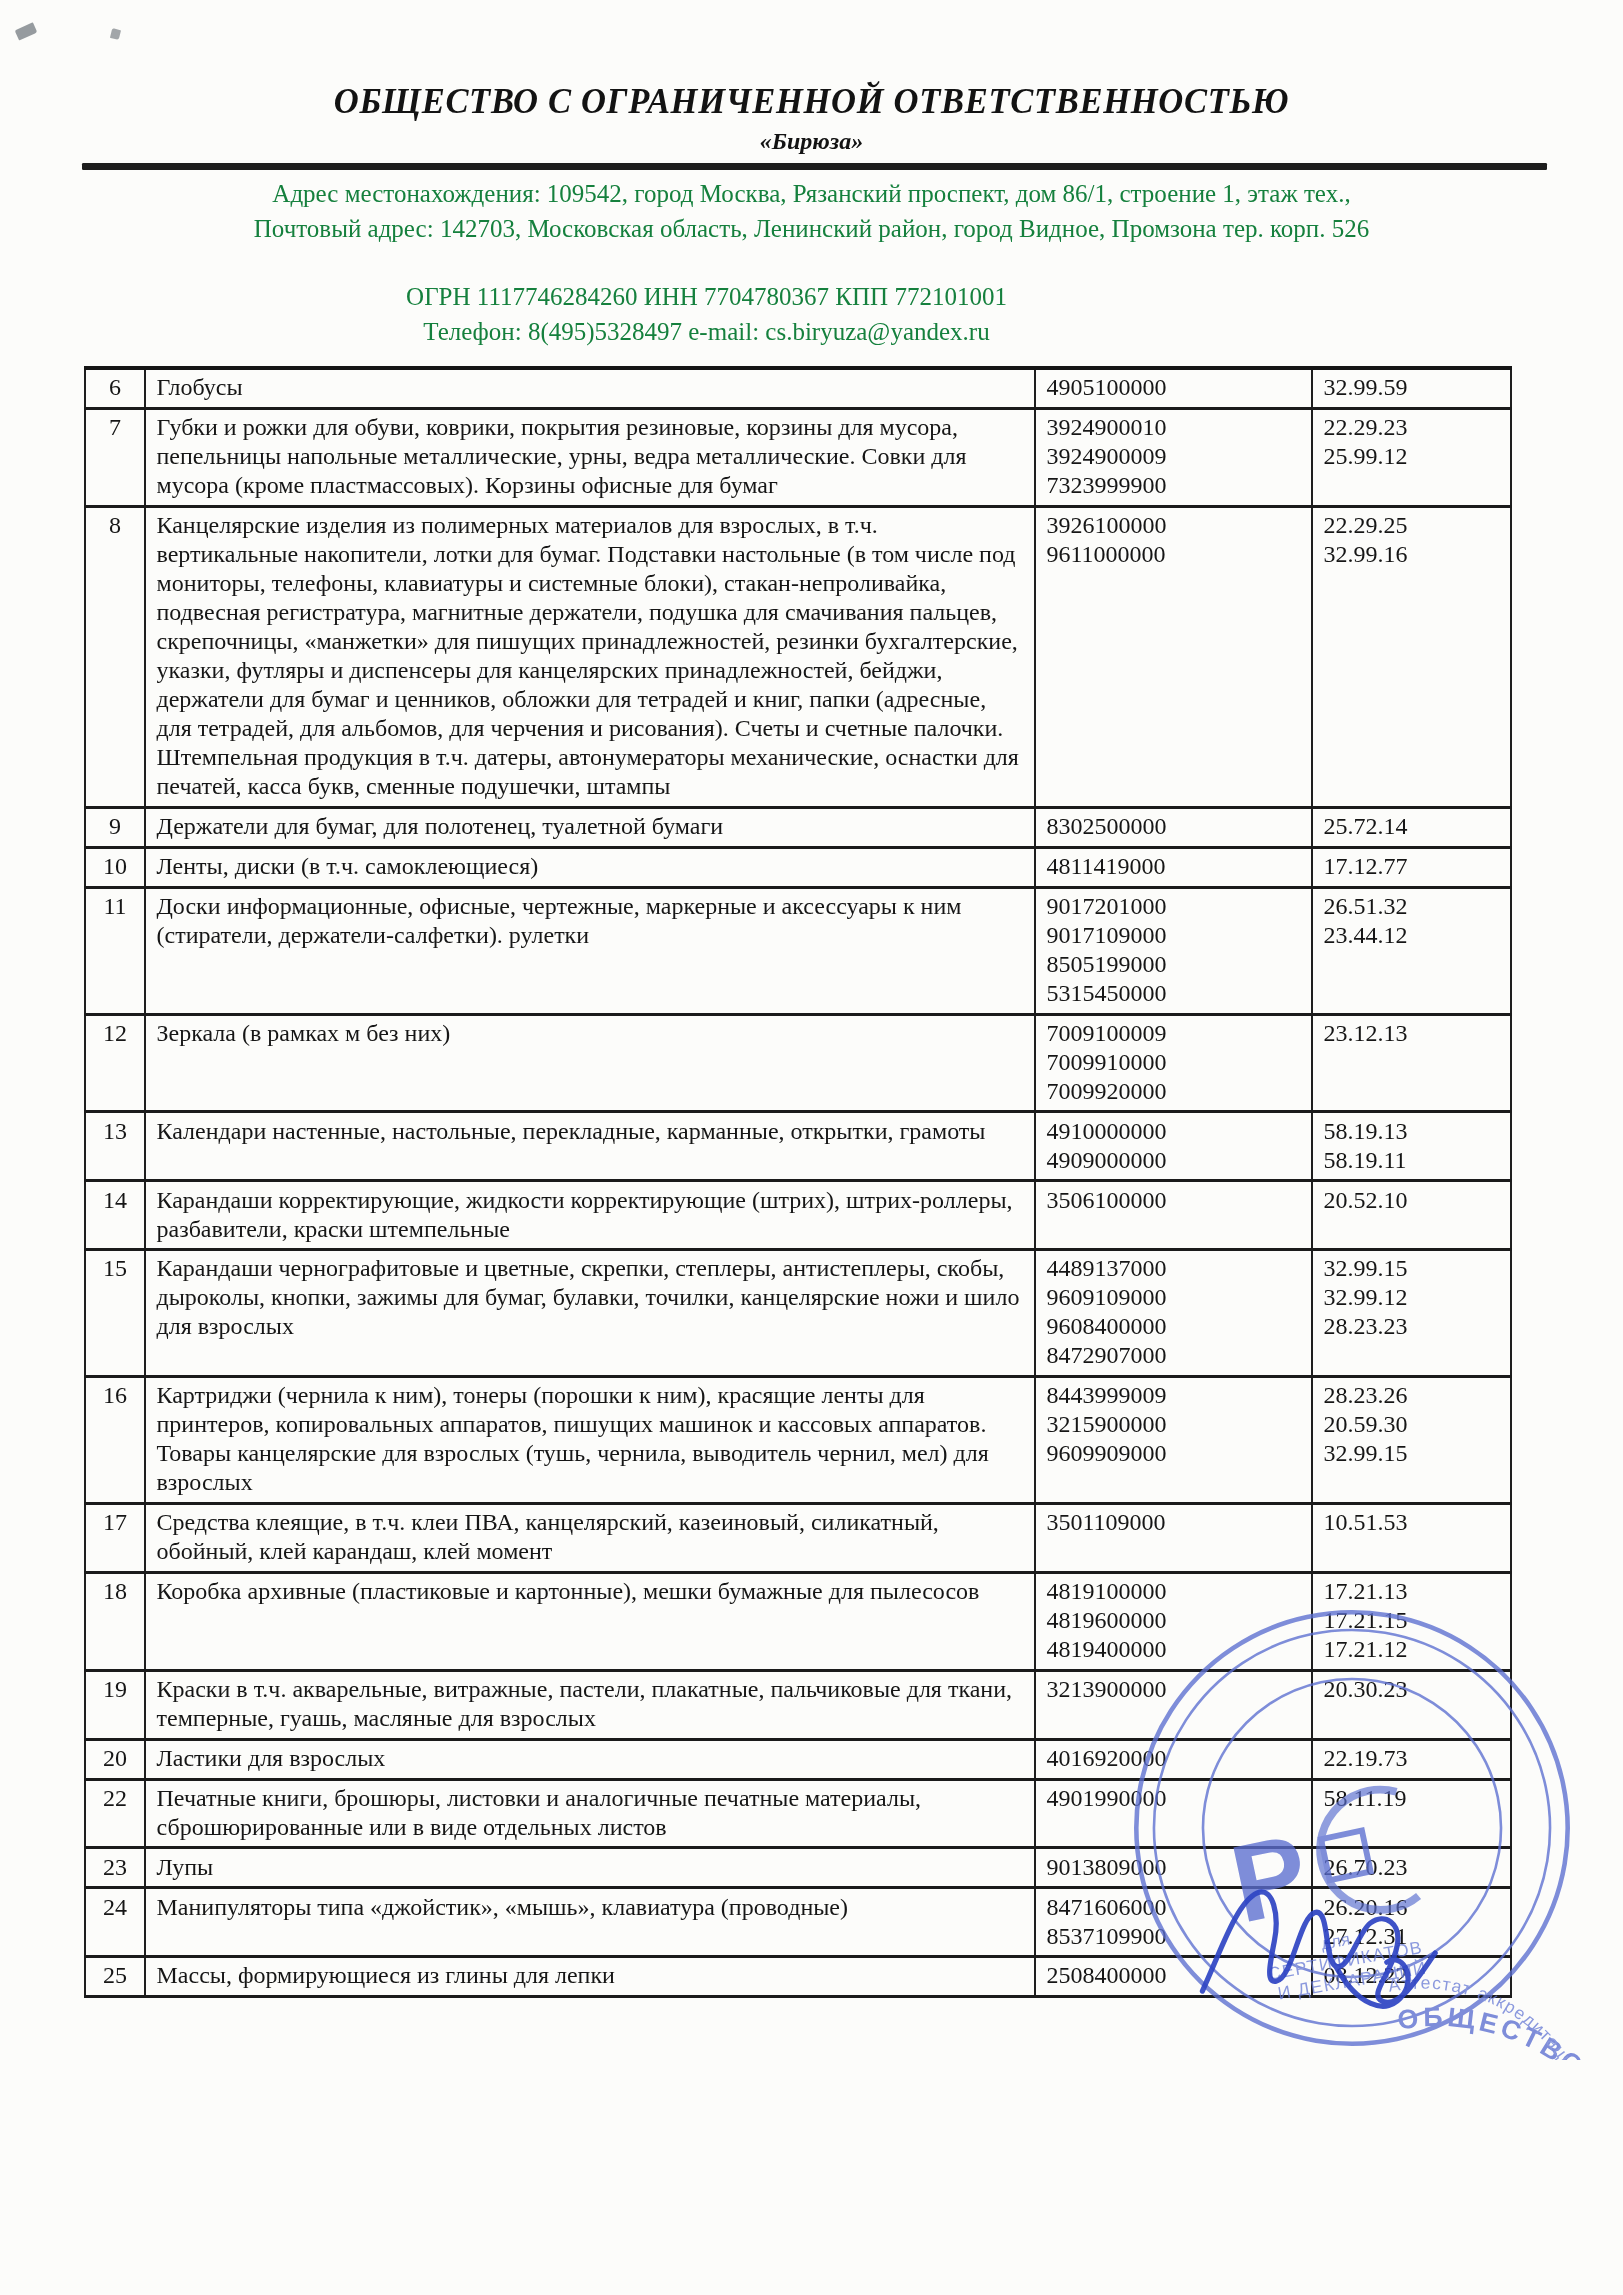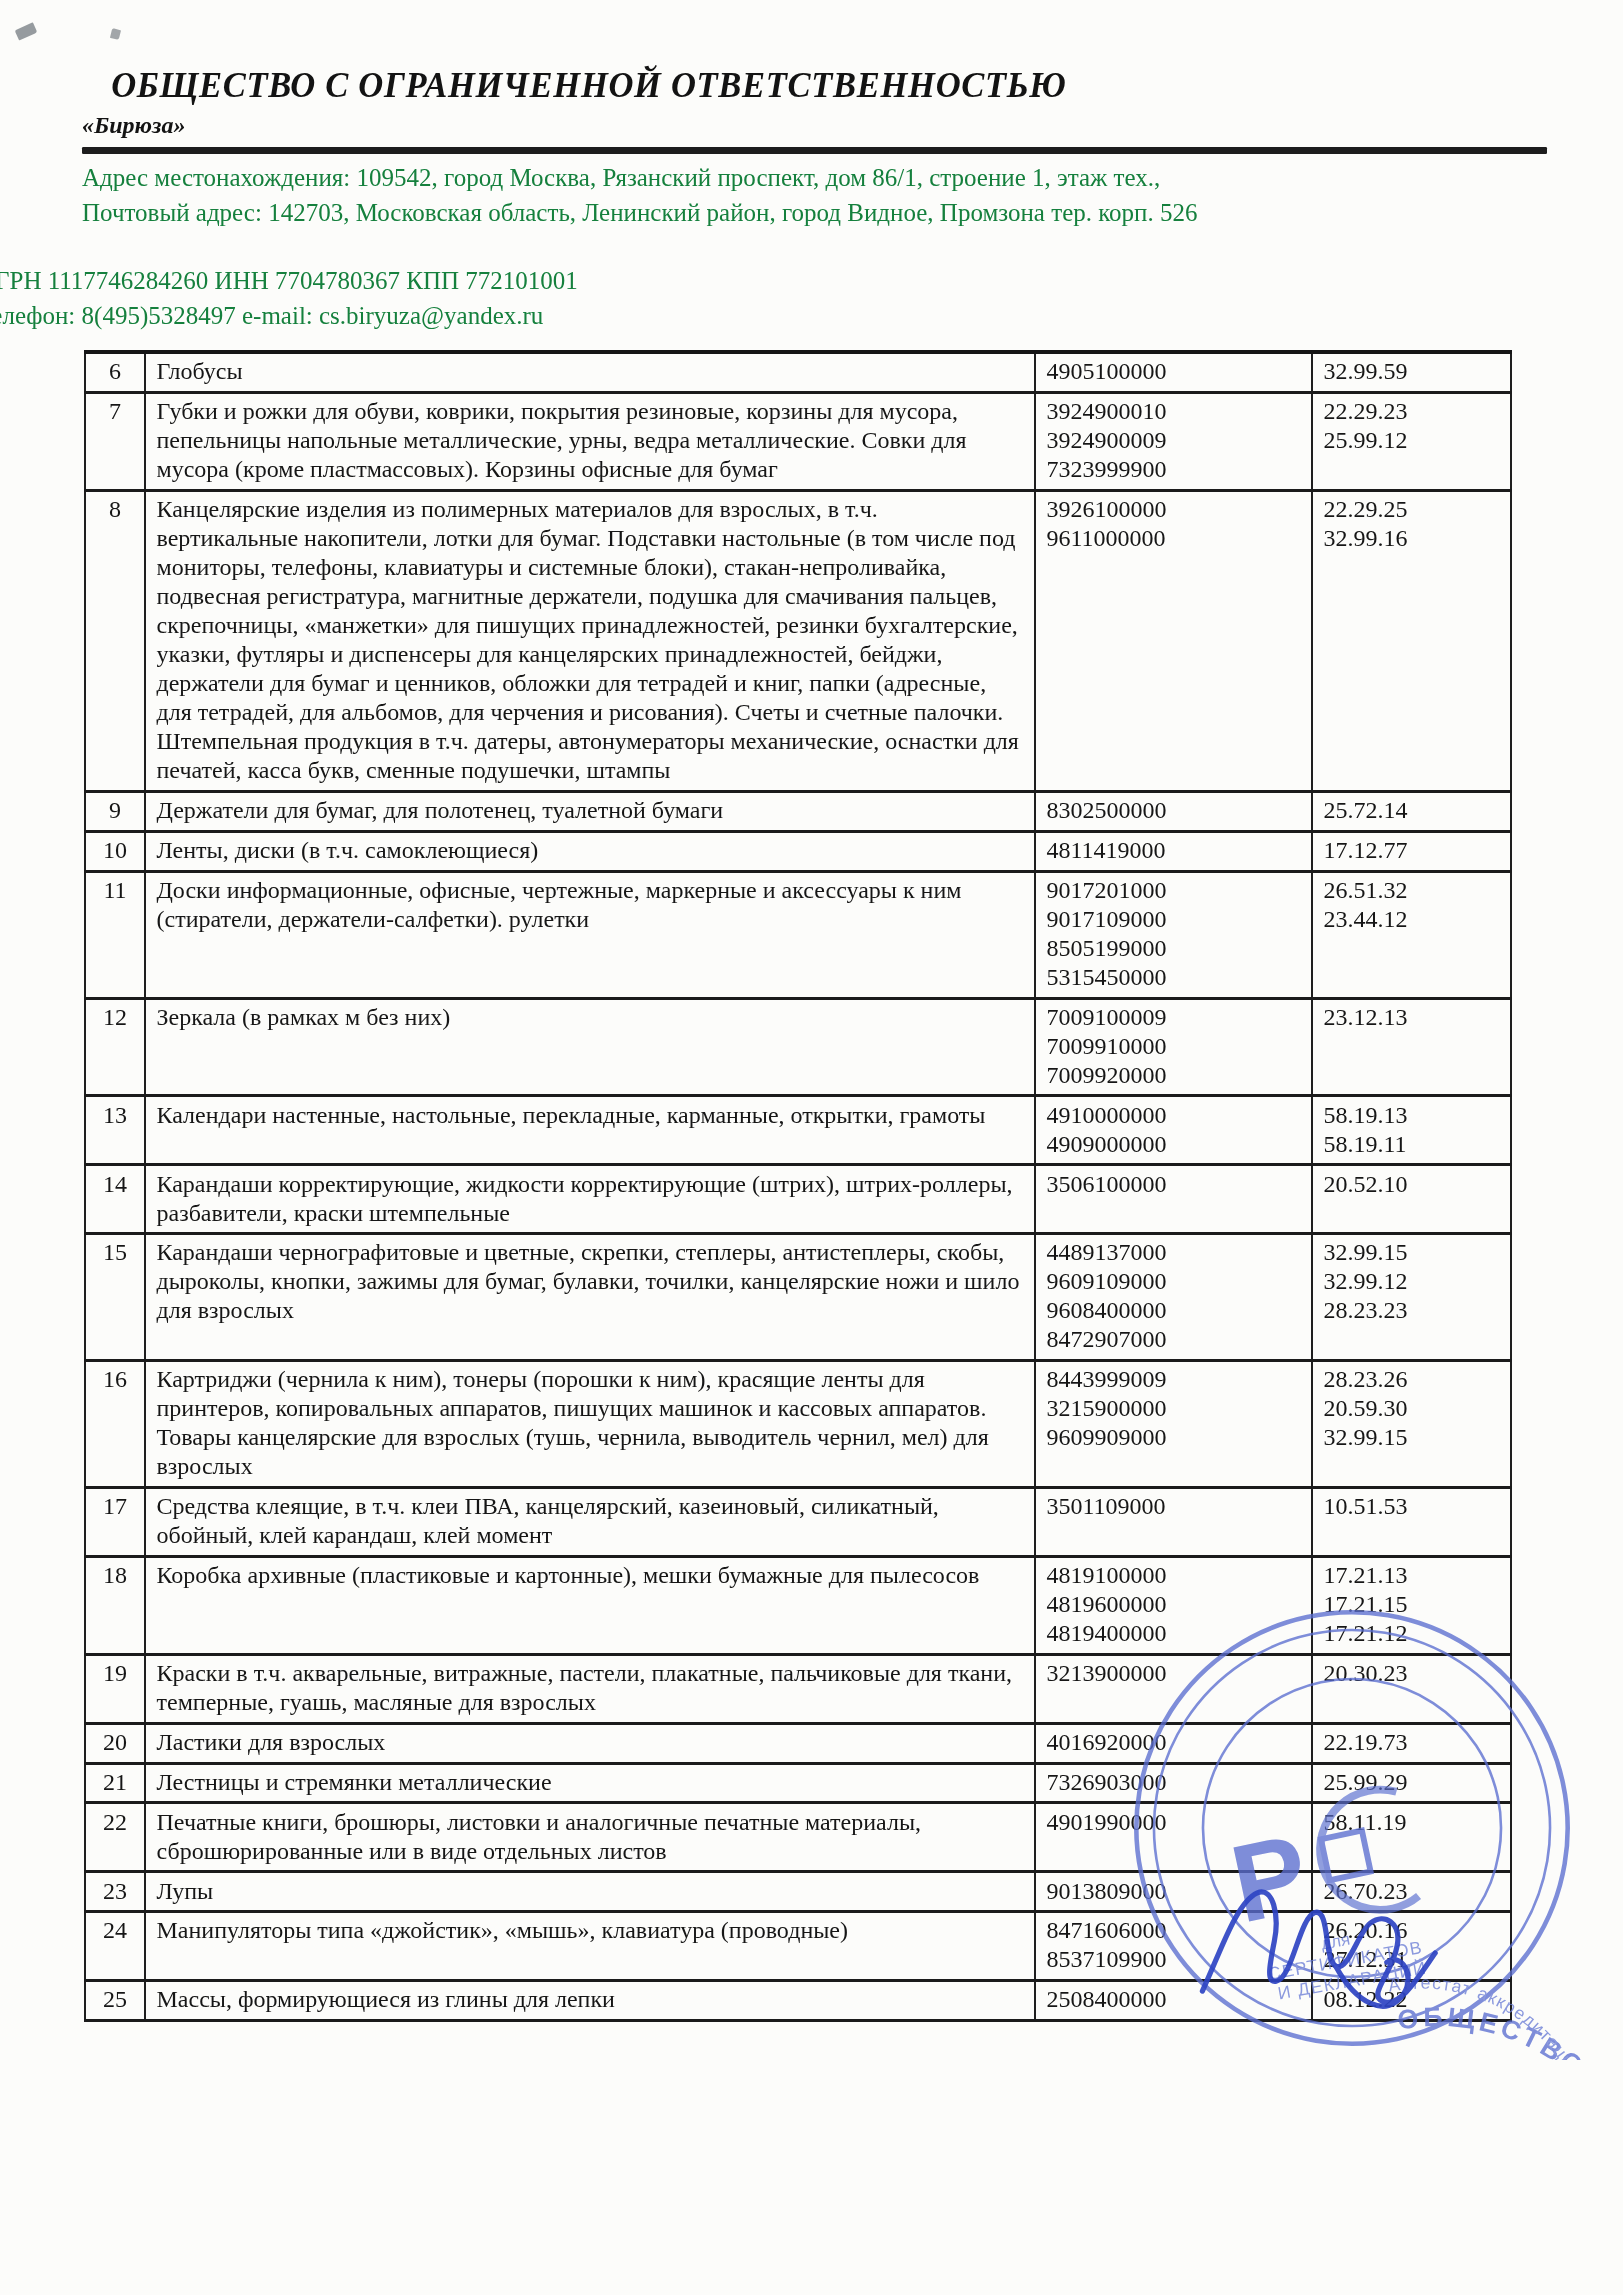--- a/index.html
+++ b/index.html
@@ -12,21 +12,21 @@
     overflow:hidden;
   }
   .page{position:absolute;inset:0;}
 
   
   .smudge{position:absolute;background:#84898e;opacity:.85;border-radius:2px 0.7px 2.6px 0.7px;}
   .smudge.s1{left:15.7px;top:26px;width:19.6px;height:11px;transform:rotate(-24deg);}
   .smudge.s2{left:111px;top:29px;width:8.5px;height:9.8px;transform:rotate(14deg);opacity:.75;}
 
   
-  .header{width:1459px;margin:0 auto;text-align:left;padding-top:65px;}
+  .header{width:1459px;margin:16px auto;text-align:center;padding-top:65px;}
   .company-type{
     font-size:36px;font-weight:bold;font-style:italic;
     letter-spacing:0.7px;margin:0;line-height:1.15;
     transform:scaleX(.96);color:#131313;
   }
   .company-name{
     font-size:24px;font-weight:bold;font-style:italic;
     margin:5.2px 0 0 0;line-height:1.1;color:#131313;
   }
   .rule{
@@ -281,30 +281,20 @@
       <td class="c-num"><span>20</span></td>
       <td class="c-desc"><span>Ластики для взрослых</span></td>
       <td class="c-code">
             <div class="code-line">4016920000</div>
           </td>
       <td class="c-okpd">
             <div class="okpd-line">22.19.73</div>
           </td>
     </tr>
 
-    <tr>
-      <td class="c-num"><span>21</span></td>
-      <td class="c-desc"><span>Лестницы и стремянки металлические</span></td>
-      <td class="c-code">
-            <div class="code-line">7326903000</div>
-          </td>
-      <td class="c-okpd">
-            <div class="okpd-line">25.99.29</div>
-          </td>
-    </tr>
 
     <tr>
       <td class="c-num"><span>22</span></td>
       <td class="c-desc"><span>Печатные книги, брошюры, листовки и аналогичные печатные материалы, сброшюрированные или в виде отдельных листов</span></td>
       <td class="c-code">
             <div class="code-line">4901990000</div>
           </td>
       <td class="c-okpd">
             <div class="okpd-line">58.11.19</div>
           </td>

